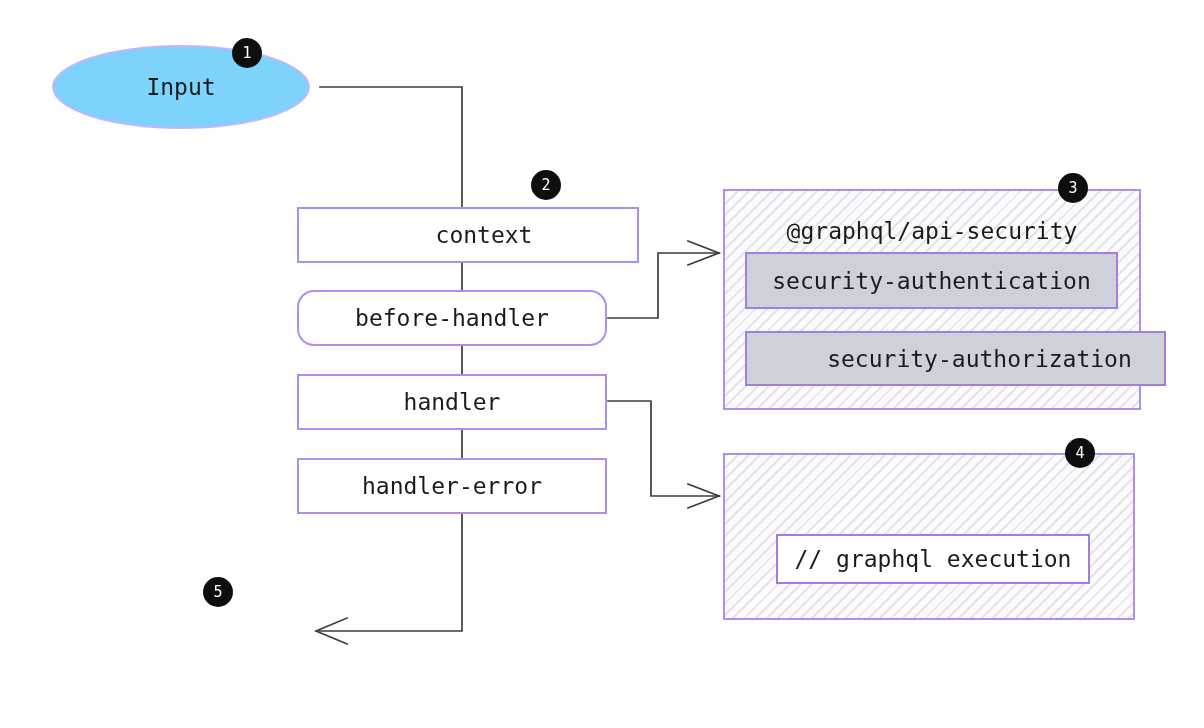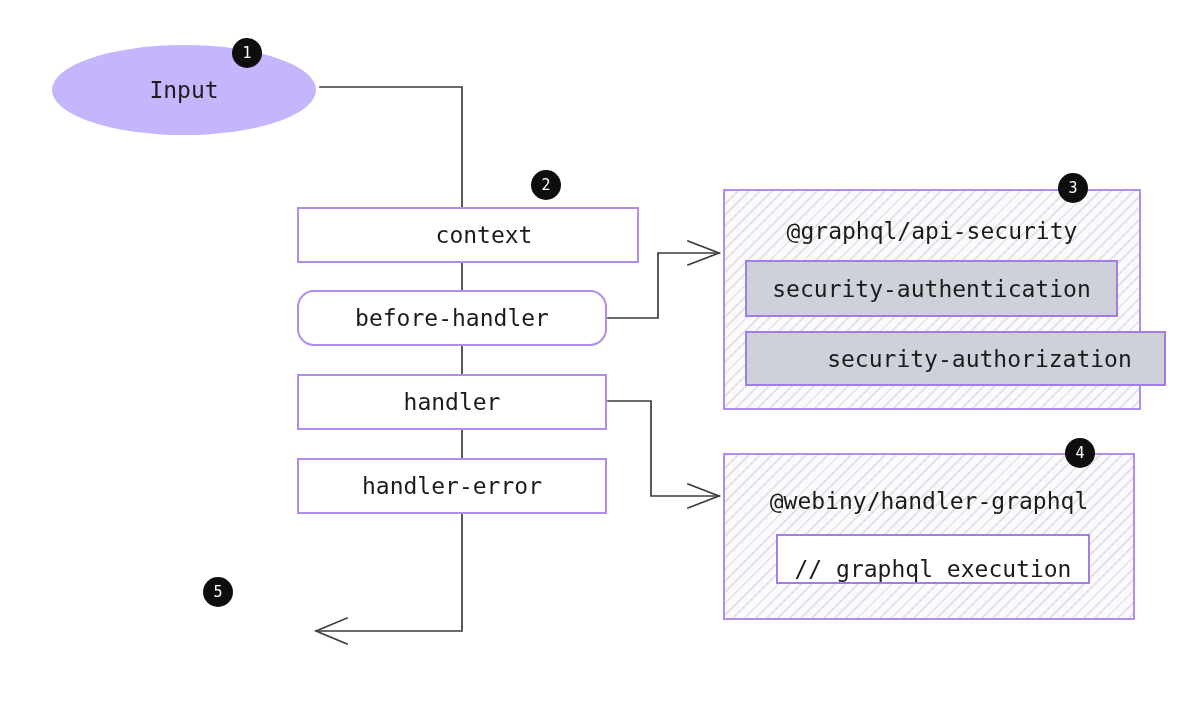--- a/index.html
+++ b/index.html
@@ -15,23 +15,23 @@
   svg.connectors { position:absolute; left:0; top:0; }
   svg.connectors polyline {
     fill:none;
     stroke:#3d3d3d;
     stroke-width:1.7;
     stroke-linecap:square;
     stroke-linejoin:miter;
   }
   .ellipse {
     position:absolute;
-    border:5px solid #c4b5fd;
+    border:2px solid #c4b5fd;
     border-radius:50%;
-    background:#c4b5fd;
+    background:#7dd3fc;
     display:flex;
     align-items:center;
     justify-content:center;
     font-size:23px;
   }
   .e-input  { left:52px;  top:45px;  width:254px; height:80px; }
   .e-output { left:50px;  top:584px; width:254px; height:81px; }
 
   .stepbox {
     position:absolute;
@@ -75,22 +75,22 @@
   .plugin {
     position:absolute;
     border:2px solid #a37de6;
     display:flex;
     align-items:center;
     justify-content:center;
     font-size:23px;
     white-space:nowrap;
   }
   .p-gray  { background:#ced1da; }
-  .p-white { background:#ffffff;align-items:flex-end; }
-  .p-auth1 { left:20px; top:69px;  width:369px; height:53px;justify-content:center; }
+  .p-white { background:#ffffff; }
+  .p-auth1 { left:20px; top:61px;  width:369px; height:53px;justify-content:center; }
   .p-auth2 { left:20px; top:140px; width:369px; height:51px;padding-left:48px; }
   .p-exec  { left:51px; top:79px;  width:310px; height:46px; }
 
   .badge {
     position:absolute;
     width:30px; height:30px;
     border-radius:50%;
     background:#0e0e0e;
     color:#ffffff;
     display:flex;
@@ -144,21 +144,20 @@
     <div class="group-title">@graphql/api-security</div>
     <div class="plugin p-gray p-auth1">
       <span>security-authentication</span>
     </div>
     <div class="plugin p-gray p-auth2">
       <span>security-authorization</span>
     </div>
   </div>
 
   <div class="group g-graphql">
-    <div class="group-title">@webiny/handler-graphql</div>
     <div class="plugin p-white p-exec">
       <span>// graphql execution</span>
     </div>
   </div>
 
 
   <div class="badge b1">1</div>
   <div class="badge b2">2</div>
   <div class="badge b3">3</div>
   <div class="badge b4">4</div>

